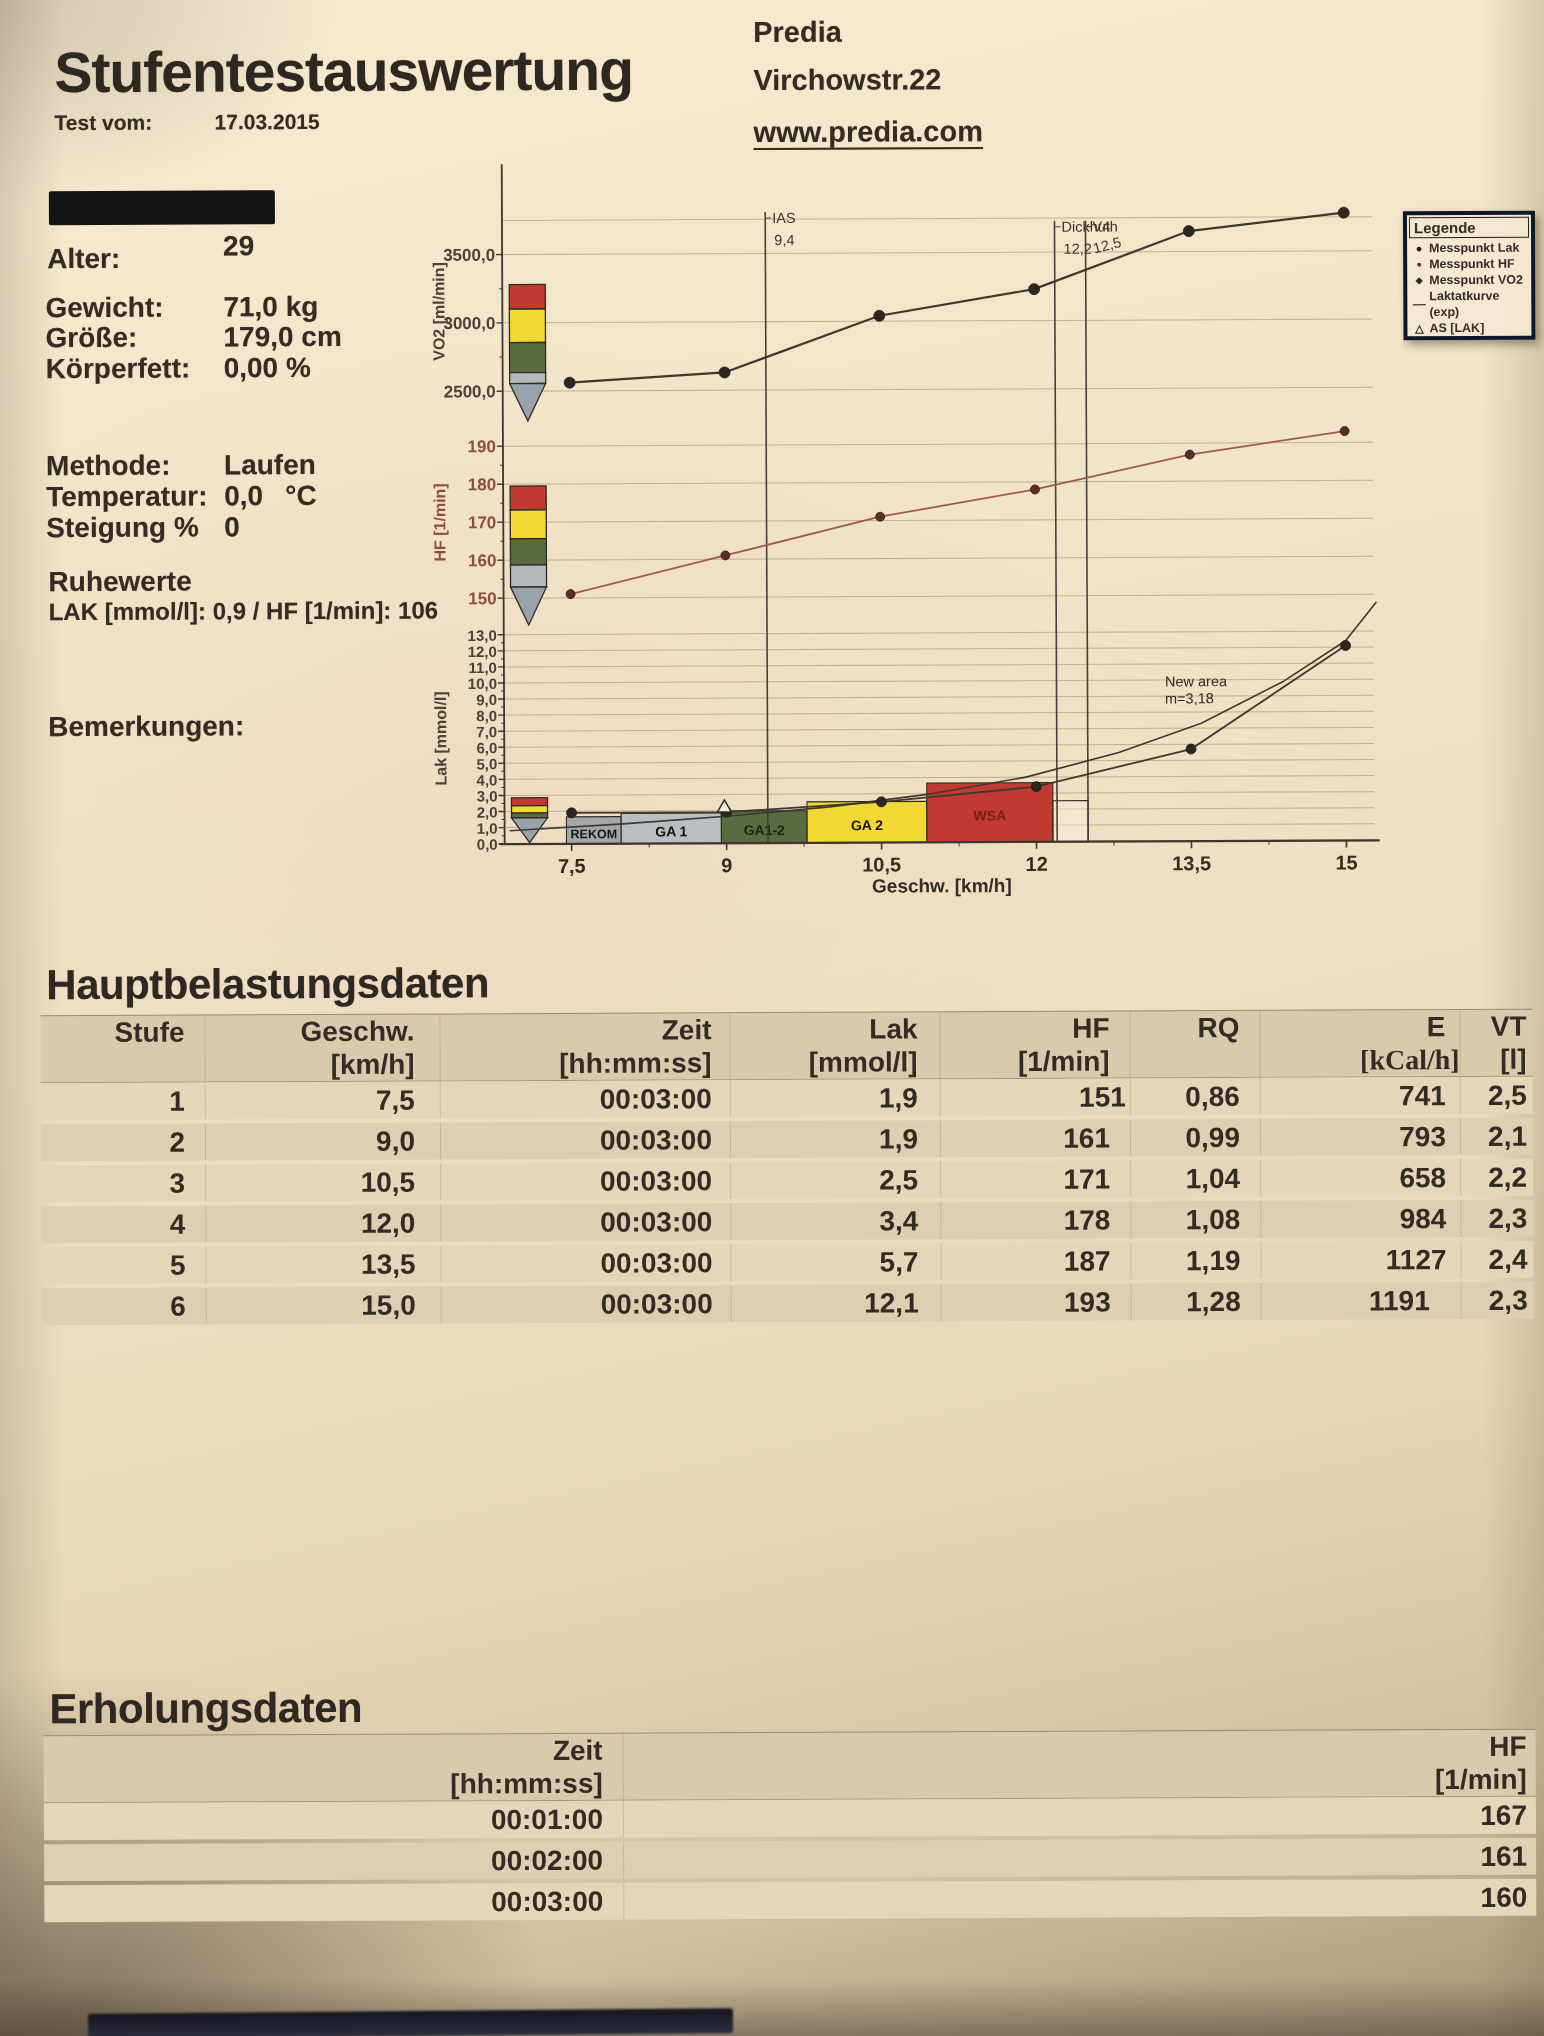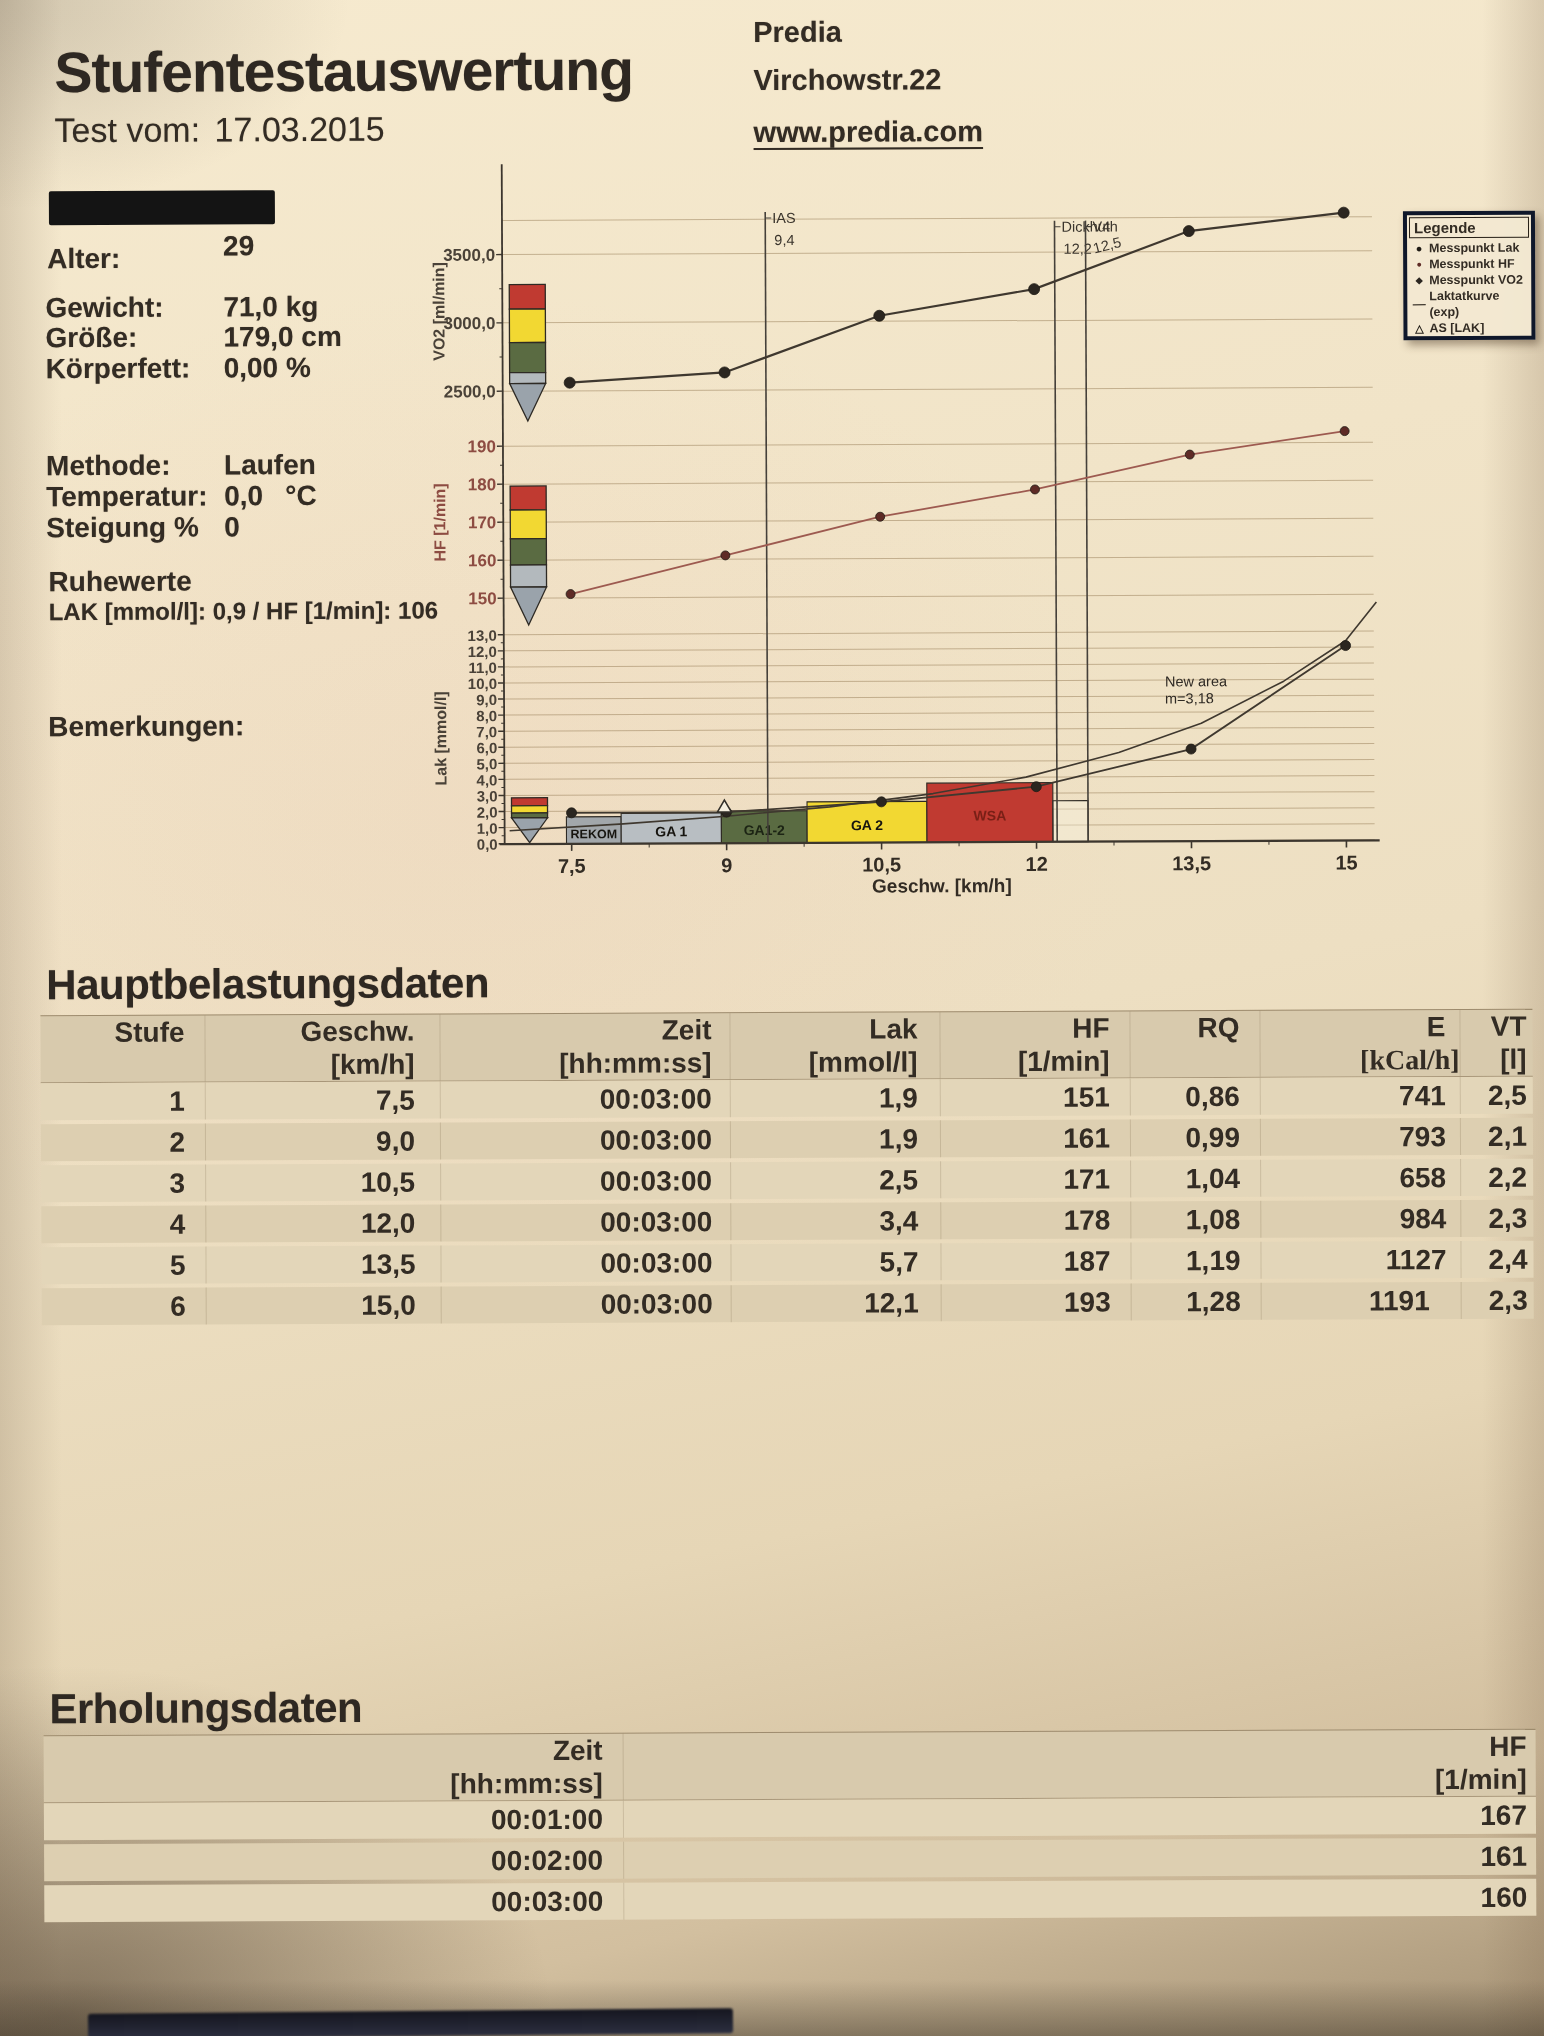--- a/index.html
+++ b/index.html
@@ -11,21 +11,21 @@
       radial-gradient(500px 300px at 0% 0%, rgba(120,110,95,0.30), rgba(120,110,95,0) 70%),
       radial-gradient(900px 700px at 30% 40%, rgba(236,198,178,0.22), rgba(236,198,178,0) 75%),
       linear-gradient(to right, rgba(90,70,50,0.18), rgba(90,70,50,0) 4%, rgba(90,70,50,0) 96%, rgba(120,95,70,0.22)),
       linear-gradient(168deg,#f6eacf 0%,#f1e4c8 30%,#eddfc2 52%,#e6d6b6 72%,#d2bf9f 88%,#a59275 100%);
     color:#332c24;
   }
   .sheet{position:absolute;left:0;top:0;width:1544px;height:2036px;transform:rotate(-0.25deg);transform-origin:50% 45%;}
   .abs{position:absolute;}
   .soft{text-shadow:0 0 1px rgba(70,52,32,0.35);}
   .title{font-size:57px;font-weight:700;letter-spacing:-1px;color:#2e2822;}
-  .h2row{font-size:34px;font-weight:400;}
+  .h2row{font-size:21px;font-weight:700;}
   .coline{font-size:29px;font-weight:600;}
   .underline{text-decoration:underline;text-underline-offset:6px;}
   .lbl{font-size:28px;font-weight:600;}
   .small{font-size:24px;font-weight:600;}
   .redact{position:absolute;background:#141414;border-radius:2px;}
   
   .ttitle{font-size:42px;font-weight:700;letter-spacing:-0.5px;color:#2e2822;}
   .tbl{position:absolute;left:40px;width:1492px;}
   .thead{background:#d8caad;border-top:1px solid rgba(110,88,58,0.55);border-bottom:1px solid rgba(110,88,58,0.45);}
   .hgrid,.trow{display:grid;}
@@ -327,21 +327,21 @@
           <div class="cell hcell" style=" font-family: Liberation Serif, serif;">[kCal/h]</div>
           <div class="cell hcell" style="padding-right: 6px;">[l]</div>
         </div>
     </div>
     <div id="mt-body">
         <div class="trow main-grid">
           <div class="cell" style="padding-right: 20px;">1</div>
           <div class="cell" style="padding-right: 25px;">7,5</div>
           <div class="cell" style="padding-right: 18px;">00:03:00</div>
           <div class="cell" style="padding-right: 22px;">1,9</div>
-          <div class="cell" style="padding-right: 20px;">151</div>
+          <div class="cell" style="padding-right: 4px;">151</div>
           <div class="cell" style="padding-right: 20px;">0,86</div>
           <div class="cell" style="padding-right: 14px;">741</div>
           <div class="cell" style="padding-right: 6px;">2,5</div>
         </div>
         <div class="trow main-grid alt">
           <div class="cell" style="padding-right: 20px;">2</div>
           <div class="cell" style="padding-right: 25px;">9,0</div>
           <div class="cell" style="padding-right: 18px;">00:03:00</div>
           <div class="cell" style="padding-right: 22px;">1,9</div>
           <div class="cell" style="padding-right: 20px;">161</div>

